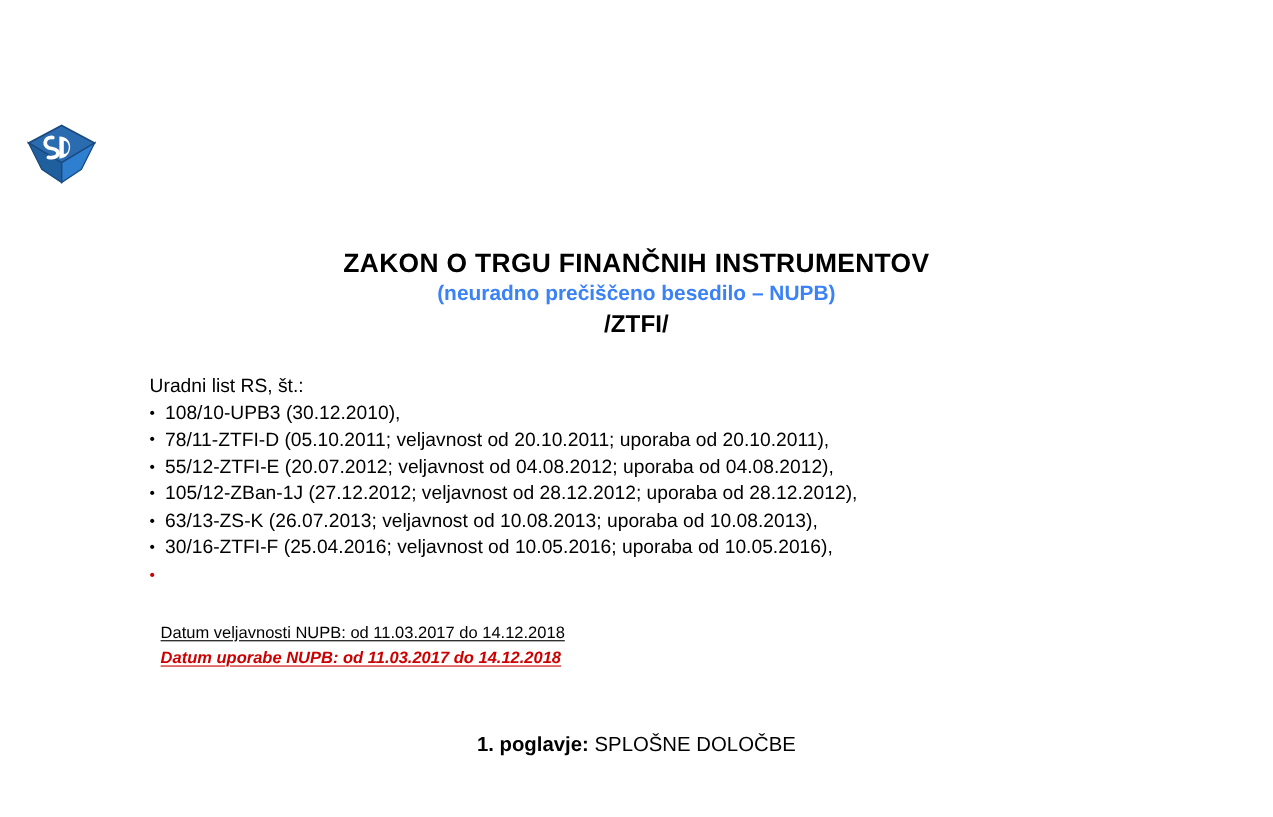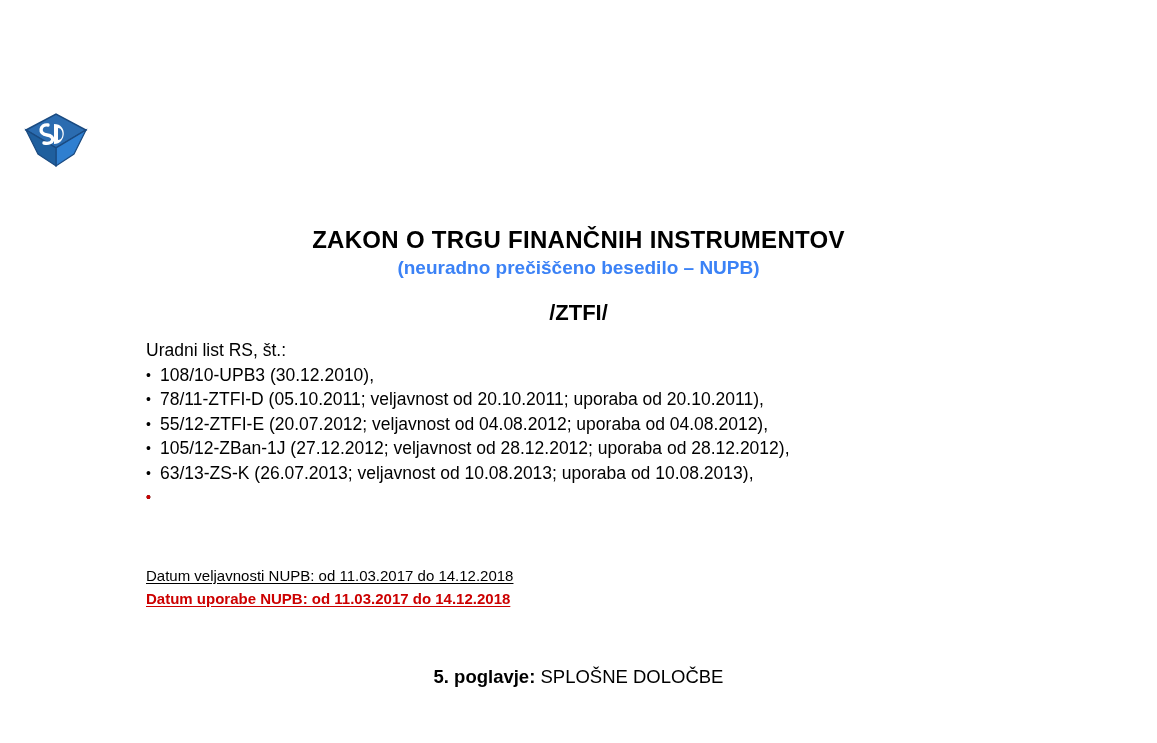--- a/index.html
+++ b/index.html
@@ -45,26 +45,26 @@
     font-size: 19px;
     font-weight: bold;
     color: #3b82f6;
     line-height: 1.25;
     margin-top: 2px;
   }
   .short-title {
     font-size: 22px;
     font-weight: bold;
     color: #000000;
-    margin-top: 21px;
+    margin-top: 3px;
     line-height: 1.2;
   }
   .gazette {
     position: absolute;
-    left: 146px;
+    left: 136px;
     top: 342px;
     width: 900px;
     font-size: 17.5px;
     line-height: 1.0;
   }
   .gazette-label {
     margin-bottom: 7px;
   }
   .gaz-item {
     position: relative;
@@ -92,20 +92,21 @@
   .date-line {
     display: inline-block;
     text-decoration: underline;
     text-underline-offset: 2px;
     margin-bottom: 8px;
     white-space: nowrap;
   }
   .date-line.red {
     color: #cc0000;
     font-weight: bold;
+    font-style: italic;
   }
   .chapter {
     position: absolute;
     left: 0;
     top: 666px;
     width: 1157px;
     text-align: center;
     font-size: 18.5px;
   }
   .chapter .num {
@@ -163,31 +164,32 @@
     <div class="gaz-item">
       <span class="bullet">•</span>
       <span>105/12-ZBan-1J (27.12.2012; veljavnost od 28.12.2012; uporaba od 28.12.2012),</span>
     </div>
     <div class="gaz-item">
       <span class="bullet">•</span>
       <span>63/13-ZS-K (26.07.2013; veljavnost od 10.08.2013; uporaba od 10.08.2013),</span>
     </div>
     <div class="gaz-item">
       <span class="bullet">•</span>
+      <span>30/16-ZTFI-F (25.04.2016; veljavnost od 10.05.2016; uporaba od 10.05.2016),</span>
     </div>
     <div class="gaz-item red">
       <span class="bullet">•</span>
     </div>
   </div>
 
   <div class="dates">
     <div><span class="date-line">Datum veljavnosti NUPB: od 11.03.2017 do 14.12.2018</span></div>
     <div><span class="date-line red">Datum uporabe NUPB: od 11.03.2017 do 14.12.2018</span></div>
   </div>
 
   <div class="chapter">
-    <span class="num">5. poglavje:</span>
+    <span class="num">1. poglavje:</span>
     <span>SPLOŠNE DOLOČBE</span>
   </div>
 
   <div class="section">1.1 Vsebina zakona</div>
 
 </div>
 
 </body></html>

